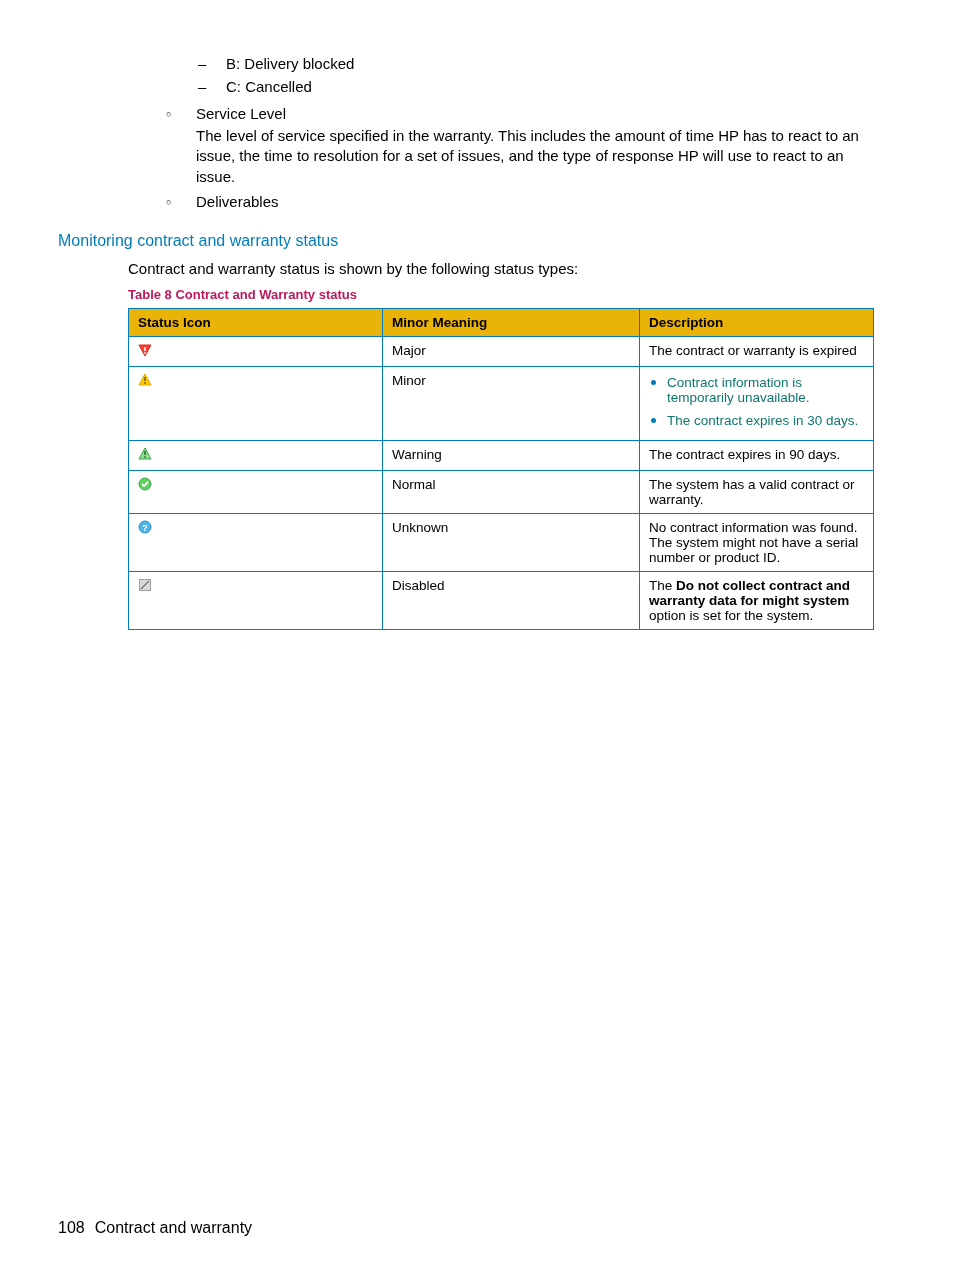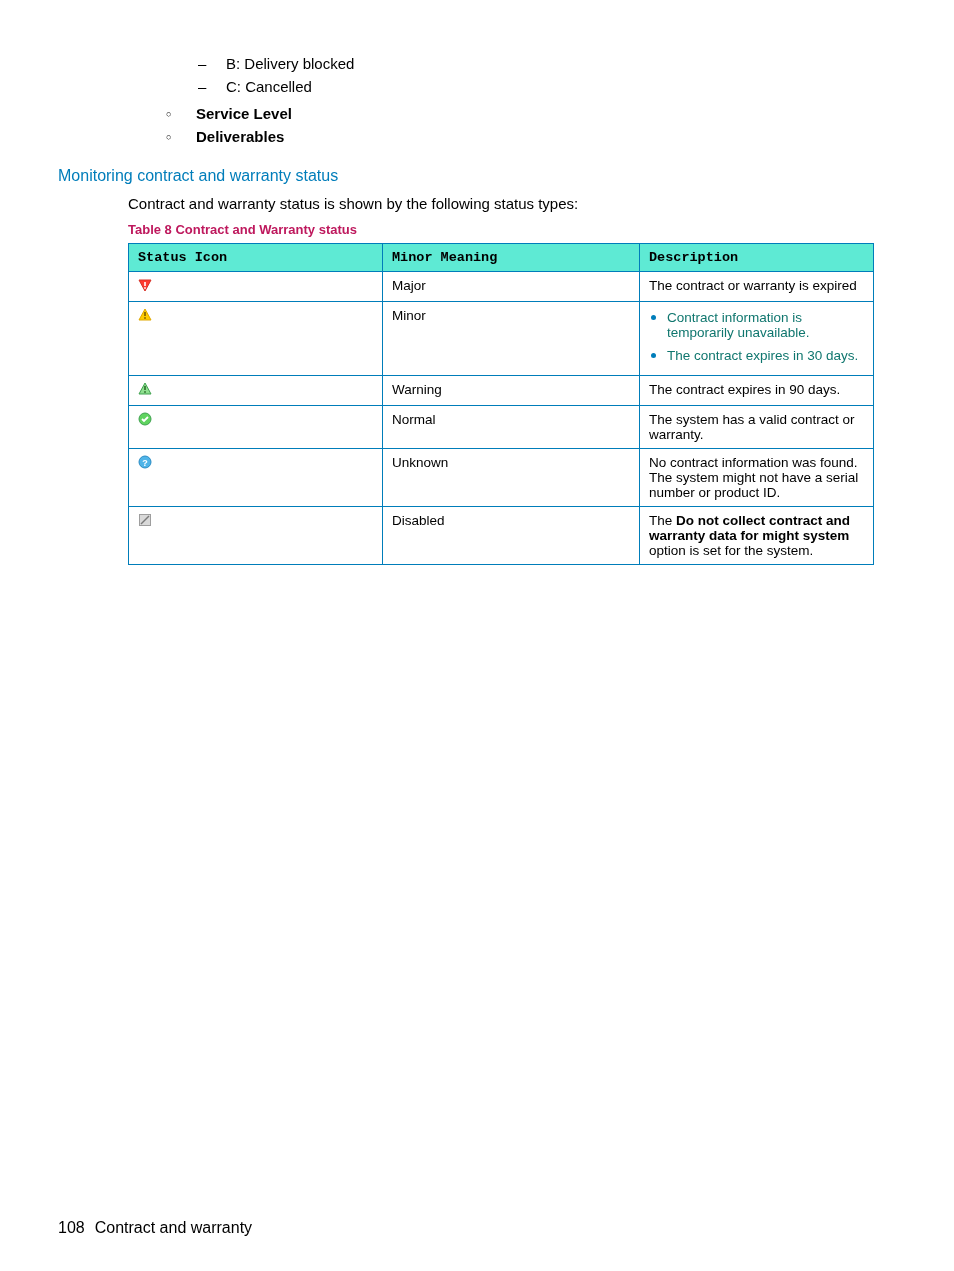--- a/index.html
+++ b/index.html
@@ -40,21 +40,21 @@
     align-items: baseline;
   }
   .circle-bullet {
     width: 30px;
     flex-shrink: 0;
     font-size: 9px;
     position: relative;
     top: -2px;
   }
   .circle-title {
-    font-weight: bold;
+    font-weight: normal;
   }
   .circle-body {
     margin-left: 30px;
     margin-top: 4px;
     line-height: 1.35;
   }
   .section-heading {
     color: #007dba;
     font-size: 16px;
     font-weight: normal;
@@ -79,22 +79,21 @@
     font-size: 13.5px;
   }
   table.status th, table.status td {
     border: 1px solid #007dba;
     padding: 6px 9px;
     vertical-align: top;
     text-align: left;
   }
   table.status th {
     font-weight: bold;
-    background: #5eead4;
-    font-family: Liberation Mono, monospace;
+    background: #eab308;
   }
   .col-icon { width: 235px; text-align: left; }
   td.icon-cell { text-align: center; vertical-align: middle; }
   .col-meaning { width: 238px; }
   .desc-list {
     margin: 0;
     padding-left: 18px;
   }
   .desc-list li {
     color: #0f766e;
@@ -128,20 +127,21 @@
       <span>C: Cancelled</span>
     </div>
   </div>
 
   <div class="circle-list">
     <div class="circle-item">
       <div class="circle-row">
         <span class="circle-bullet">○</span>
         <span class="circle-title">Service Level</span>
       </div>
+      <div class="circle-body">The level of service specified in the warranty. This includes the amount of time HP has to react to an issue, the time to resolution for a set of issues, and the type of response HP will use to react to an issue.</div>
     </div>
     <div class="circle-item">
       <div class="circle-row">
         <span class="circle-bullet">○</span>
         <span class="circle-title">Deliverables</span>
       </div>
     </div>
   </div>
 
   <div class="section-heading">Monitoring contract and warranty status</div>

